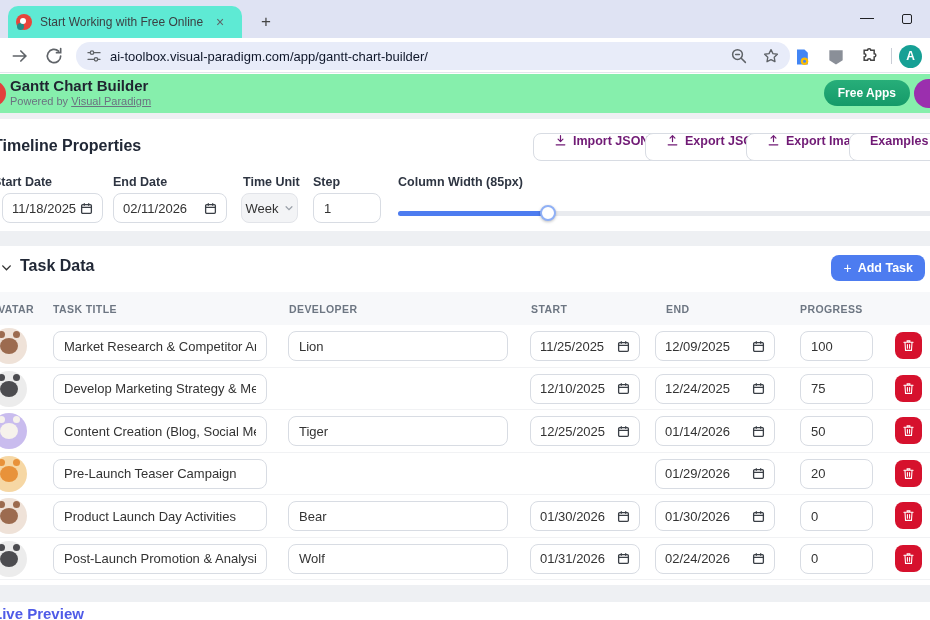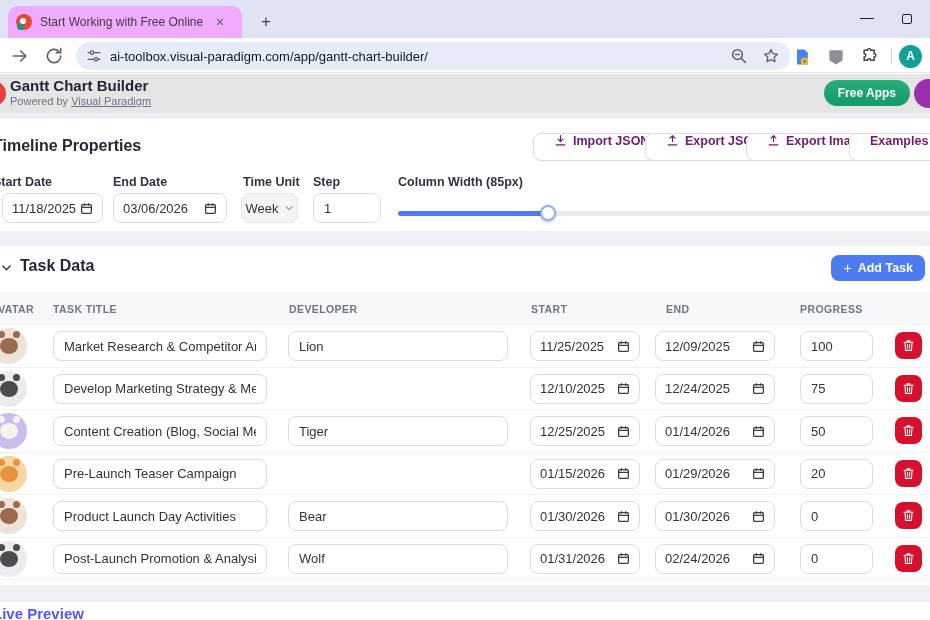--- a/index.html
+++ b/index.html
@@ -4,21 +4,21 @@
 <style>
   * { margin:0; padding:0; box-sizing:border-box; }
   html,body { background:#fff; }
   .screen {
     position:relative; width:930px; height:620px; overflow:hidden;
     font-family:"Liberation Sans", sans-serif; background:#fff;
   }
   
   .tabstrip { position:absolute; left:0; top:0; width:930px; height:38px; background:#dfe3f3; }
   .tab {
-    position:absolute; left:8px; top:6px; width:234px; height:32px; background:#f0abfc;
+    position:absolute; left:8px; top:6px; width:234px; height:32px; background:#5eead4;
     border-radius:10px 10px 0 0; display:flex; align-items:center; padding:0 8px;
   }
   .favicon { position:relative; width:16px; height:16px; border-radius:50%; background:#e8453c; flex:0 0 16px; }
   .favicon::after { content:""; position:absolute; left:4px; top:4px; width:6px; height:6px; border-radius:50%; background:#fff; }
   .favicon::before { content:""; position:absolute; left:1px; bottom:0px; width:7px; height:7px; border-radius:50%; background:#1f8f8a; }
   .tab-title { margin-left:8px; font-size:12px; color:#3c4043; white-space:nowrap; overflow:hidden; text-overflow:ellipsis; width:168px; }
   .tab-close { margin-left:4px; font-size:14px; color:#5f6368; line-height:1; cursor:default; padding:2px 4px; border-radius:50%; }
   .newtab { position:absolute; left:254px; top:10px; font-size:17px; color:#444; width:24px; height:24px; text-align:center; line-height:23px; border-radius:50%; }
   .winbtn { position:absolute; top:10px; width:30px; height:20px; color:#202124; text-align:center; }
   .win-min { right:48px; font-size:14px; line-height:14px; }
@@ -34,21 +34,21 @@
   .url-text { font-size:13px; color:#0f172a; margin-left:8px; flex:1; white-space:nowrap; overflow:hidden; }
   .urlbar .right-ic { width:18px; height:18px; margin-left:14px; color:#5f6368; flex:0 0 auto; }
   .ext { position:absolute; top:9px; width:20px; height:20px; }
   .sep { position:absolute; top:10px; width:1px; height:16px; background:#c9cdd6; }
   .profile-a {
     position:absolute; top:7px; right:8px; width:23px; height:23px; border-radius:50%;
     background:#16a095; color:#fff; font-size:12px; font-weight:bold; text-align:center; line-height:23px;
   }
 
   
-  .appheader { position:absolute; left:0; top:74px; width:930px; height:39px; background:#e5e5e5; }
+  .appheader { position:absolute; left:0; top:74px; width:930px; height:39px; background:#86efac; }
   .app-logo-sliver { position:absolute; left:-19px; top:7px; width:25px; height:25px; border-radius:50%; background:#e2403d; }
   .app-title { position:absolute; left:10px; top:3px; font-size:15px; font-weight:bold; color:#1f2430; }
   .app-sub { position:absolute; left:10px; top:21px; font-size:11px; color:#6b7280; }
   .app-sub a { color:#6b7280; text-decoration:underline; }
   .more-apps {
     position:absolute; right:20px; top:6px; height:26px; padding:0 14px; border:none; cursor:pointer;
     border-radius:14px; background:linear-gradient(180deg,#27ae79,#159a69); color:#fff; font-size:12px; font-weight:bold;
     font-family:"Liberation Sans", sans-serif;
   }
   .purple-avatar { position:absolute; right:-13px; top:5px; width:29px; height:29px; border-radius:50%; background:#9b2fae; }
@@ -231,21 +231,21 @@
     <div class="field-label lbl-colw">Column Width (85px)</div>
 
     <div class="datebox db-start">
       <span class="dv">11/18/2025</span>
       <svg viewBox="0 0 24 24" fill="none" stroke="currentColor" stroke-width="2.4">
           <rect x="3" y="5" width="18" height="16" rx="2"></rect>
           <path d="M8 2.5V7M16 2.5V7M3 10h18"></path>
         </svg>
     </div>
     <div class="datebox db-end">
-      <span class="dv">03/06/2026</span>
+      <span class="dv">02/11/2026</span>
       <svg viewBox="0 0 24 24" fill="none" stroke="currentColor" stroke-width="2.4">
           <rect x="3" y="5" width="18" height="16" rx="2"></rect>
           <path d="M8 2.5V7M16 2.5V7M3 10h18"></path>
         </svg>
     </div>
     <div class="unit-select">
       <span class="dv">Week</span>
       <svg viewBox="0 0 24 24" fill="none" stroke="currentColor" stroke-width="3" stroke-linecap="round">
           <path d="M5 9l7 7 7-7"></path>
         </svg>
@@ -363,29 +363,20 @@
     <span class="f-prog-w"><input class="txt-input f-prog" value="50" style=""></span>
     <button class="del-btn">
       <svg viewBox="0 0 24 24" fill="none" stroke="#fff" stroke-width="2" stroke-linecap="round">
               <path d="M3.5 6h17M9.5 6V3.5h5V6M5.5 6l1 15h11l1-15M10 10v7M14 10v7"></path>
             </svg>
     </button>
   </div>
         <div class="trow">
     <span class="avatar av-tiger"></span>
     <span class="f-title-w"><input class="txt-input f-title" value="Pre-Launch Teaser Campaign" style=""></span>
-    <span class="f-start-w">
-      <div class="datebox">
-        <span class="dv f-start">01/15/2026</span>
-        <svg viewBox="0 0 24 24" fill="none" stroke="currentColor" stroke-width="2.4">
-                <rect x="3" y="5" width="18" height="16" rx="2"></rect>
-                <path d="M8 2.5V7M16 2.5V7M3 10h18"></path>
-              </svg>
-      </div>
-    </span>
     <span class="f-end-w">
       <div class="datebox">
         <span class="dv f-end">01/29/2026</span>
         <svg viewBox="0 0 24 24" fill="none" stroke="currentColor" stroke-width="2.4">
                 <rect x="3" y="5" width="18" height="16" rx="2"></rect>
                 <path d="M8 2.5V7M16 2.5V7M3 10h18"></path>
               </svg>
       </div>
     </span>
     <span class="f-prog-w"><input class="txt-input f-prog" value="20" style=""></span>

